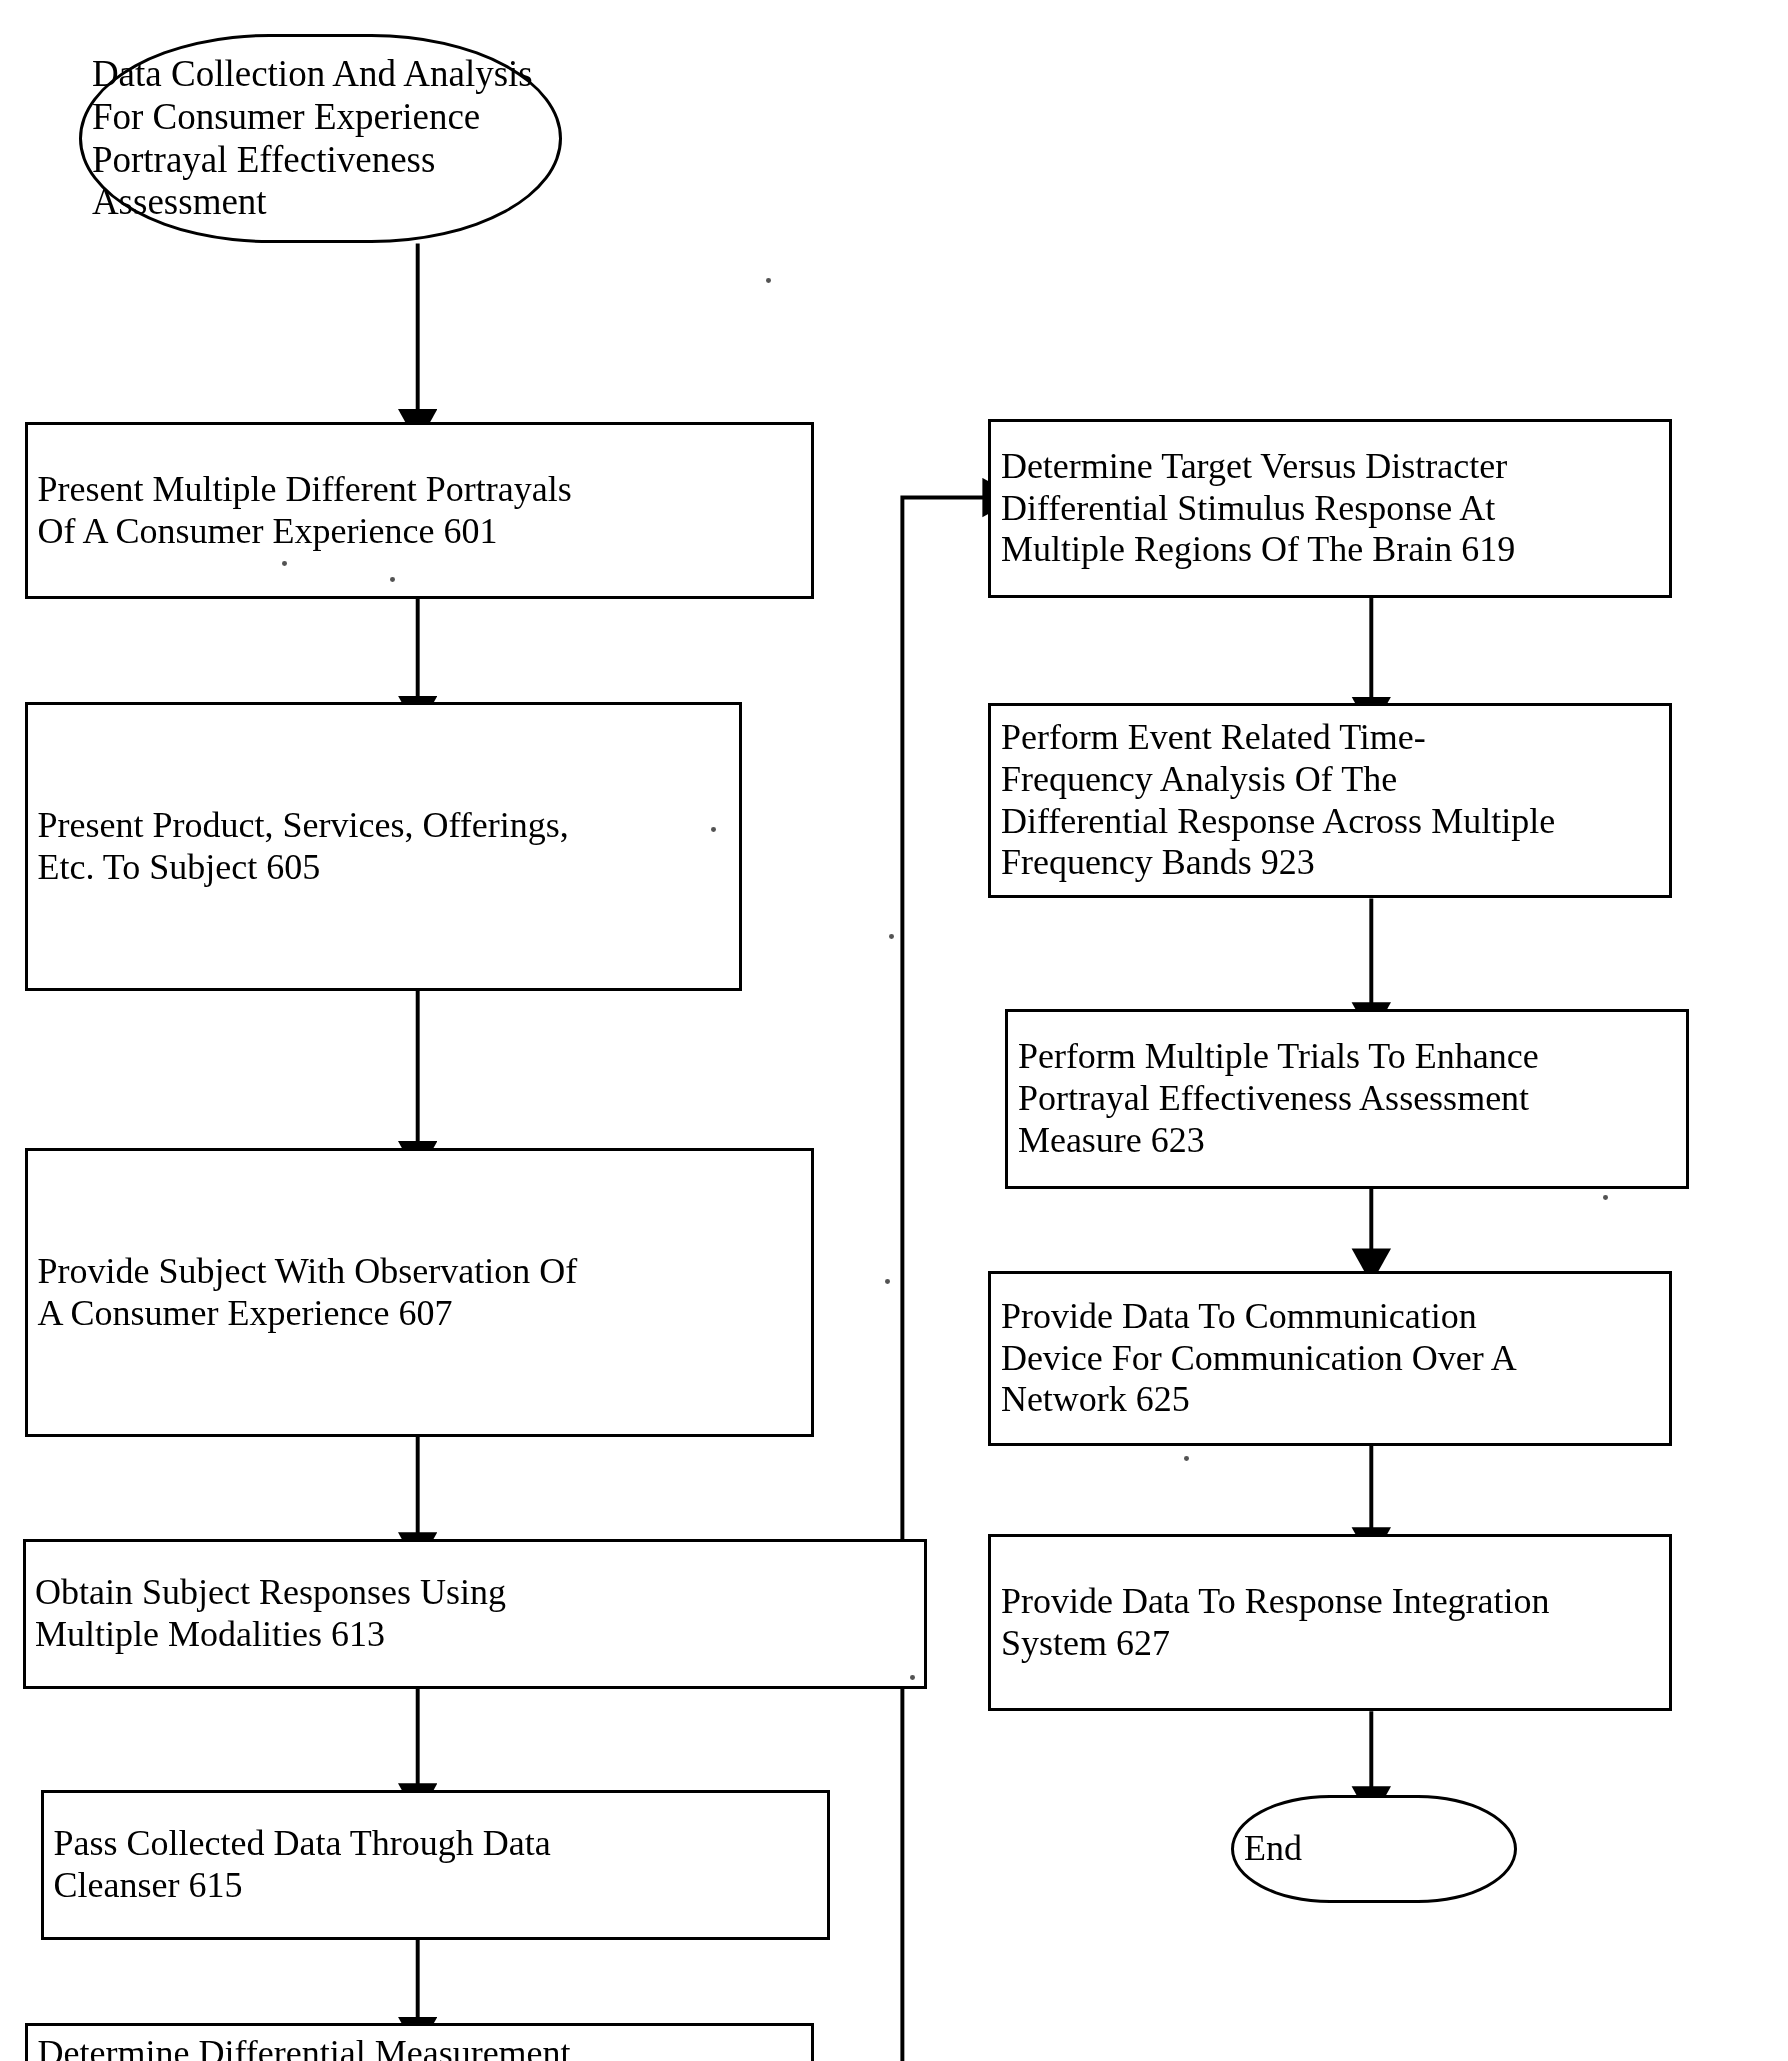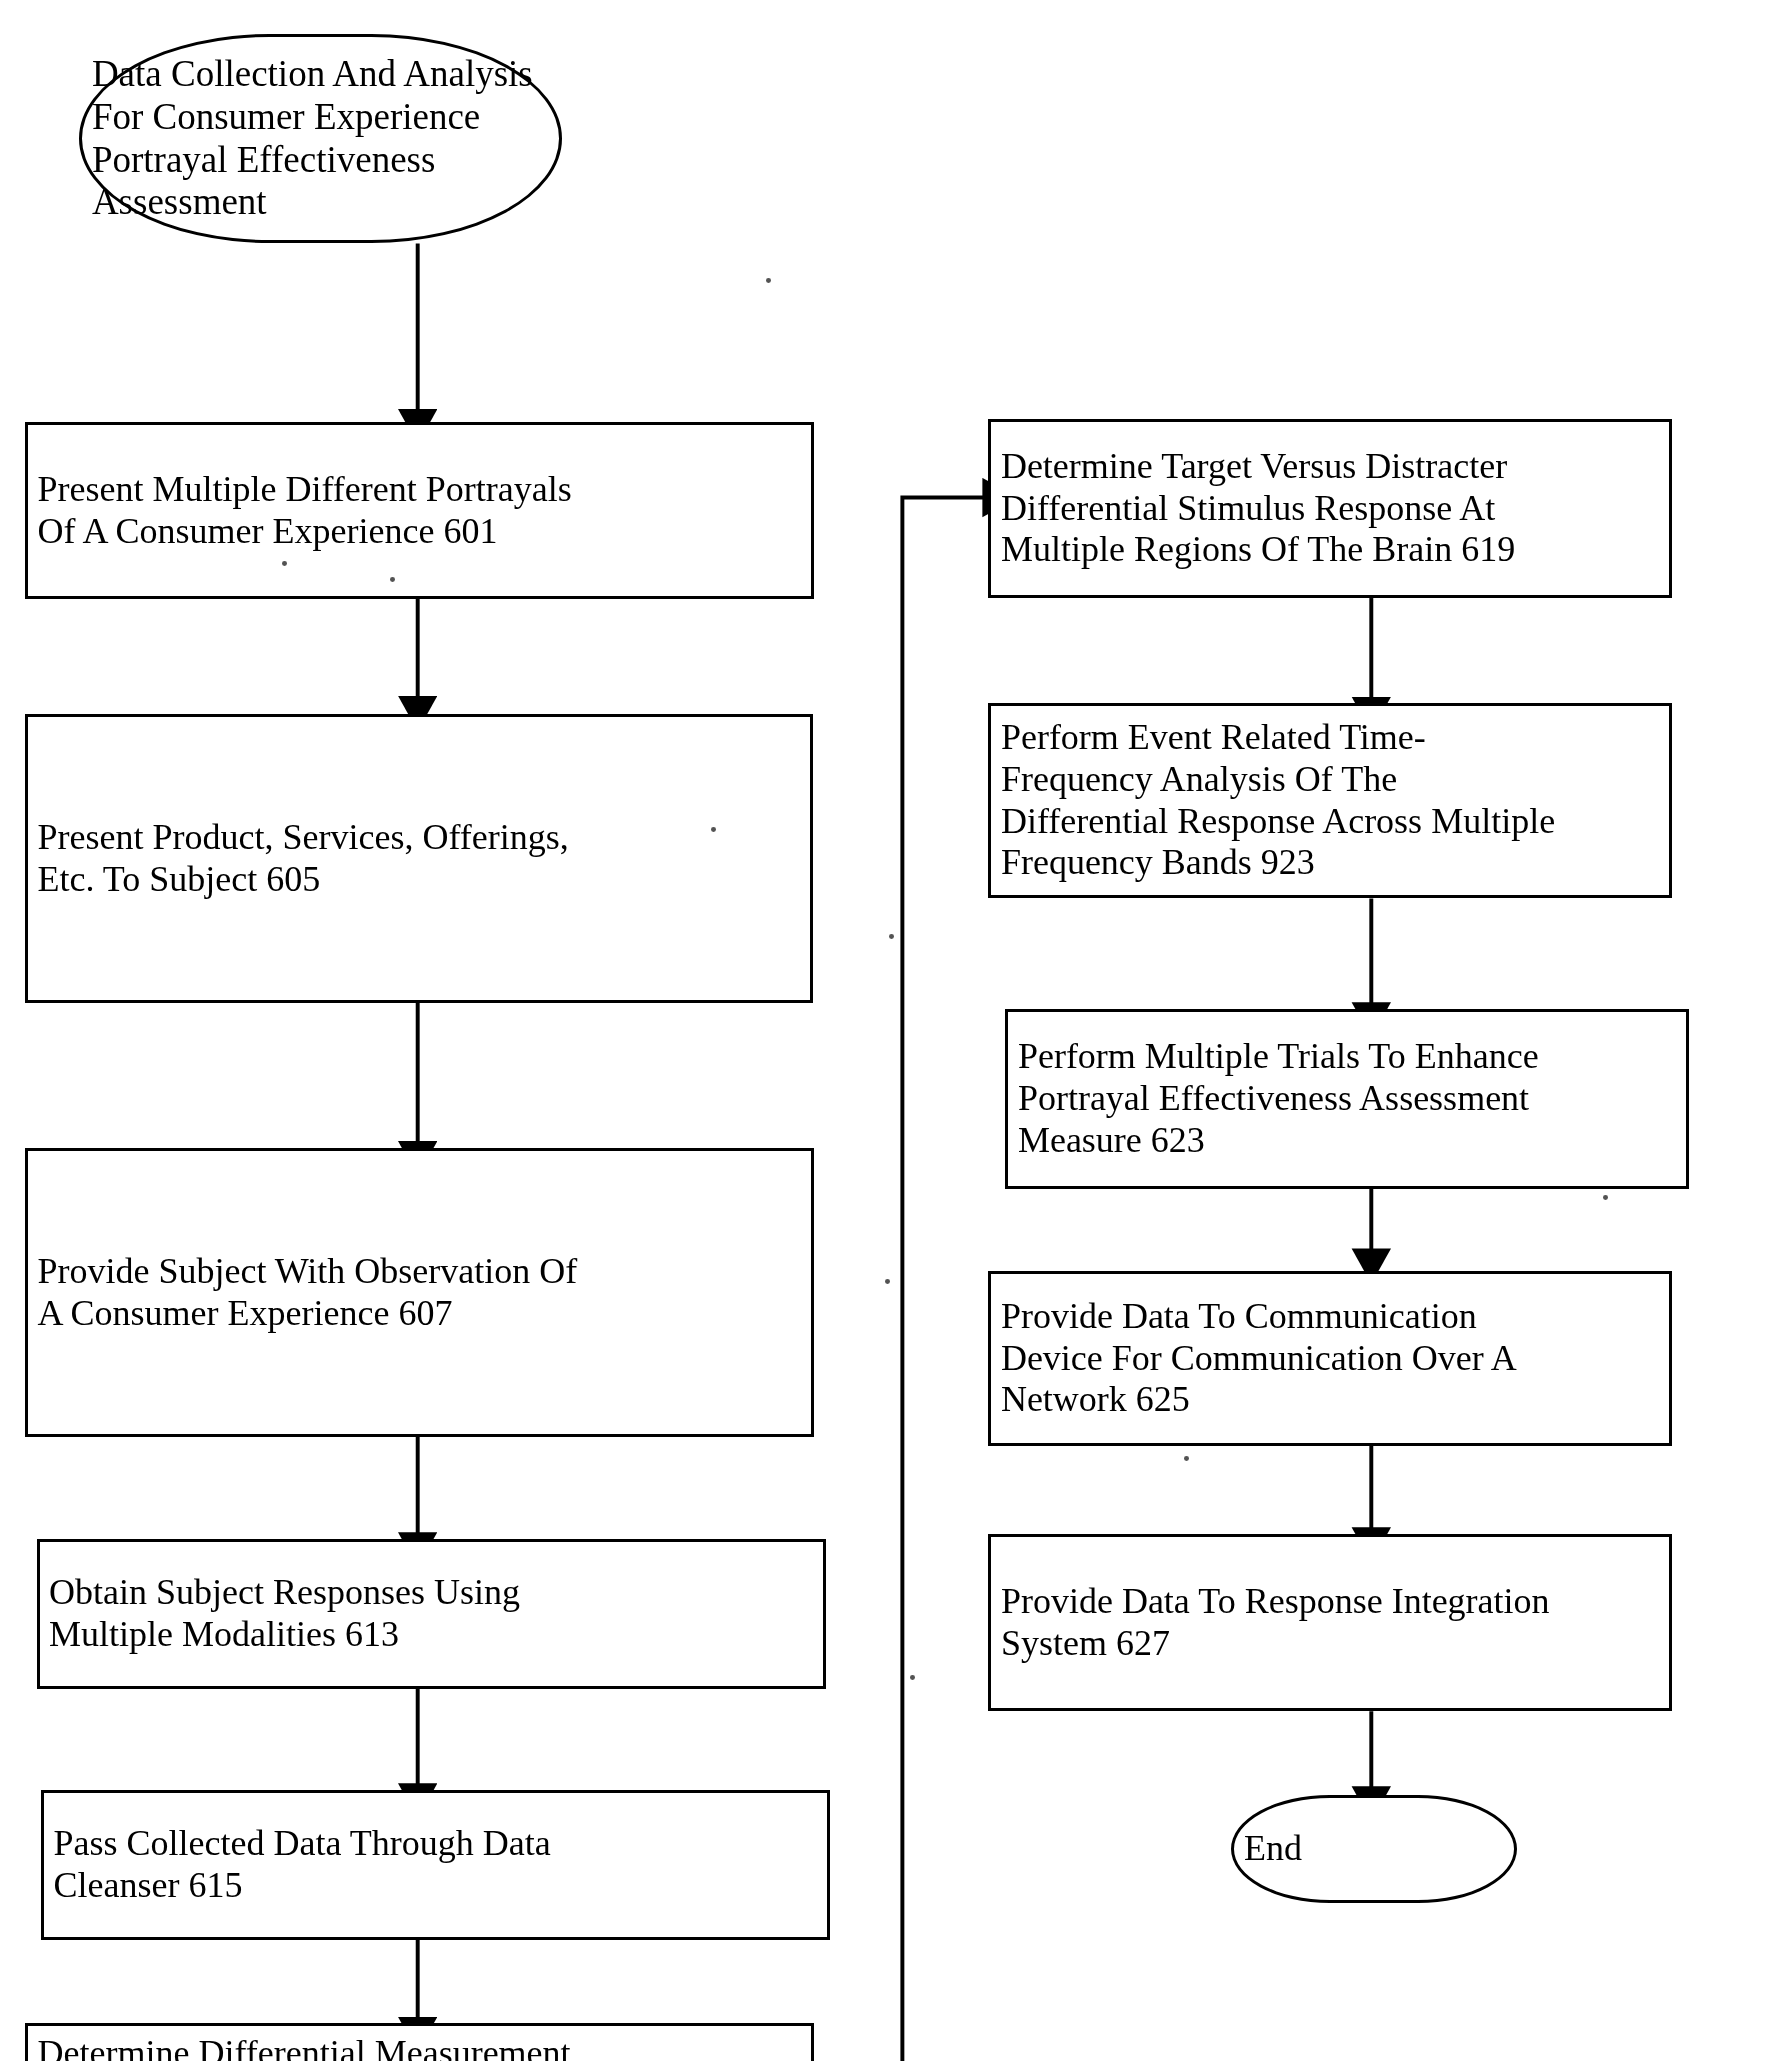--- a/index.html
+++ b/index.html
@@ -103,31 +103,31 @@
 For Consumer Experience
 Portrayal Effectiveness
 Assessment</span>
   </div>
 
   <div class="node" style="left:24.6px; top:422px; width:789px; height:177px;">
     <span class="txt">Present Multiple Different Portrayals
 Of A Consumer Experience 601</span>
   </div>
 
-  <div class="node" style="left:24.6px; top:702px; width:788px; height:289px;margin-top:12px;">
+  <div class="node" style="left:24.6px; top:702px; width:717px; height:289px;">
     <span class="txt">Present Product, Services, Offerings,
 Etc. To Subject 605</span>
   </div>
 
   <div class="node" style="left:24.6px; top:1148px; width:789px; height:289px;">
     <span class="txt">Provide Subject With Observation Of
 A Consumer Experience 607</span>
   </div>
 
-  <div class="node" style="left:37px; top:1539px; width:789px; height:150px;padding-left:9px;">
+  <div class="node" style="left:23px; top:1539px; width:904px; height:150px;padding-left:9px;">
     <span class="txt">Obtain Subject Responses Using
 Multiple Modalities 613</span>
   </div>
 
   <div class="node" style="left:24.6px; top:1790px; width:789px; height:150px;margin-left:16px;">
     <span class="txt">Pass Collected Data Through Data
 Cleanser 615</span>
   </div>
 
   <div class="node" style="left:24.6px; top:2023px; width:789px; height:187px;">

